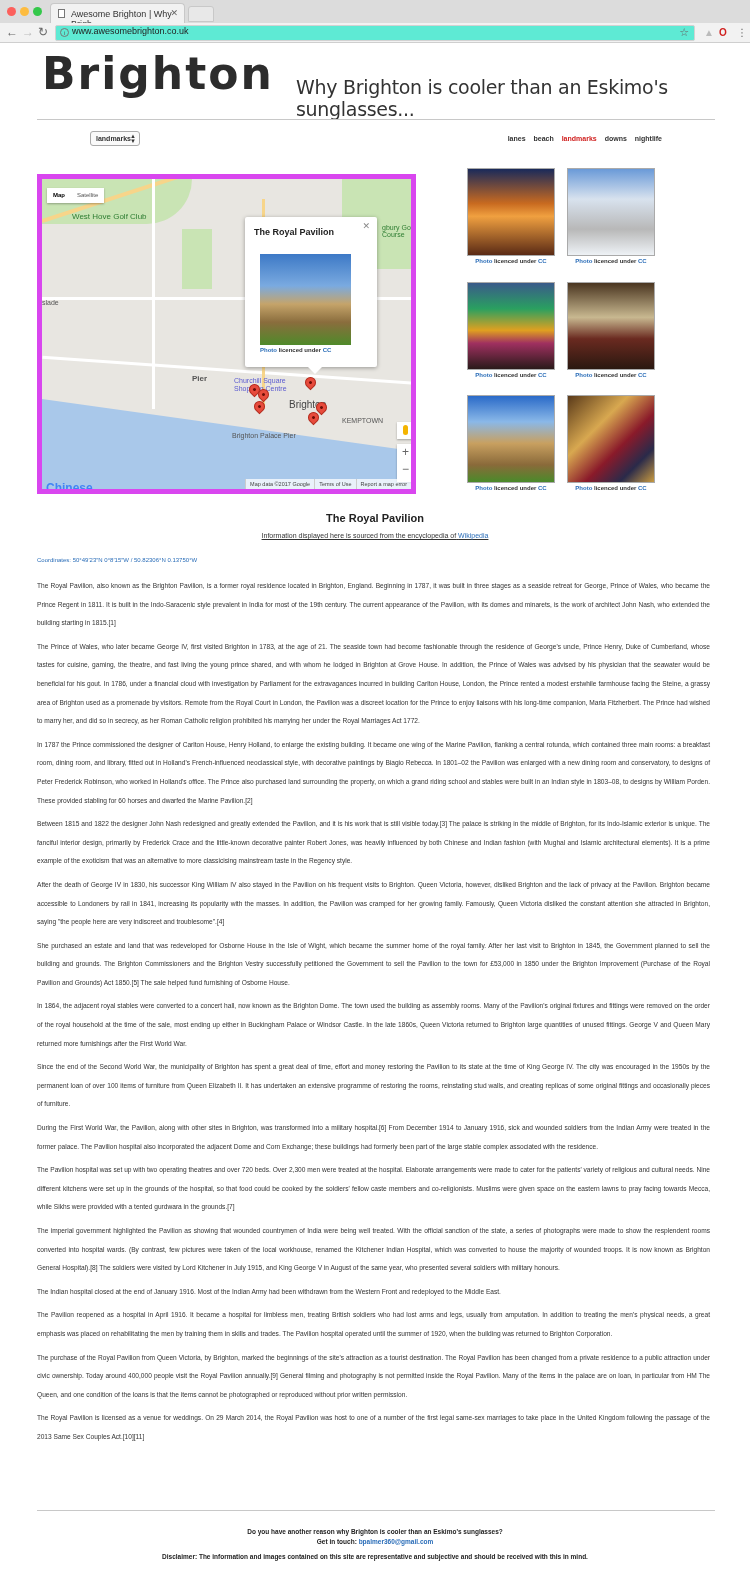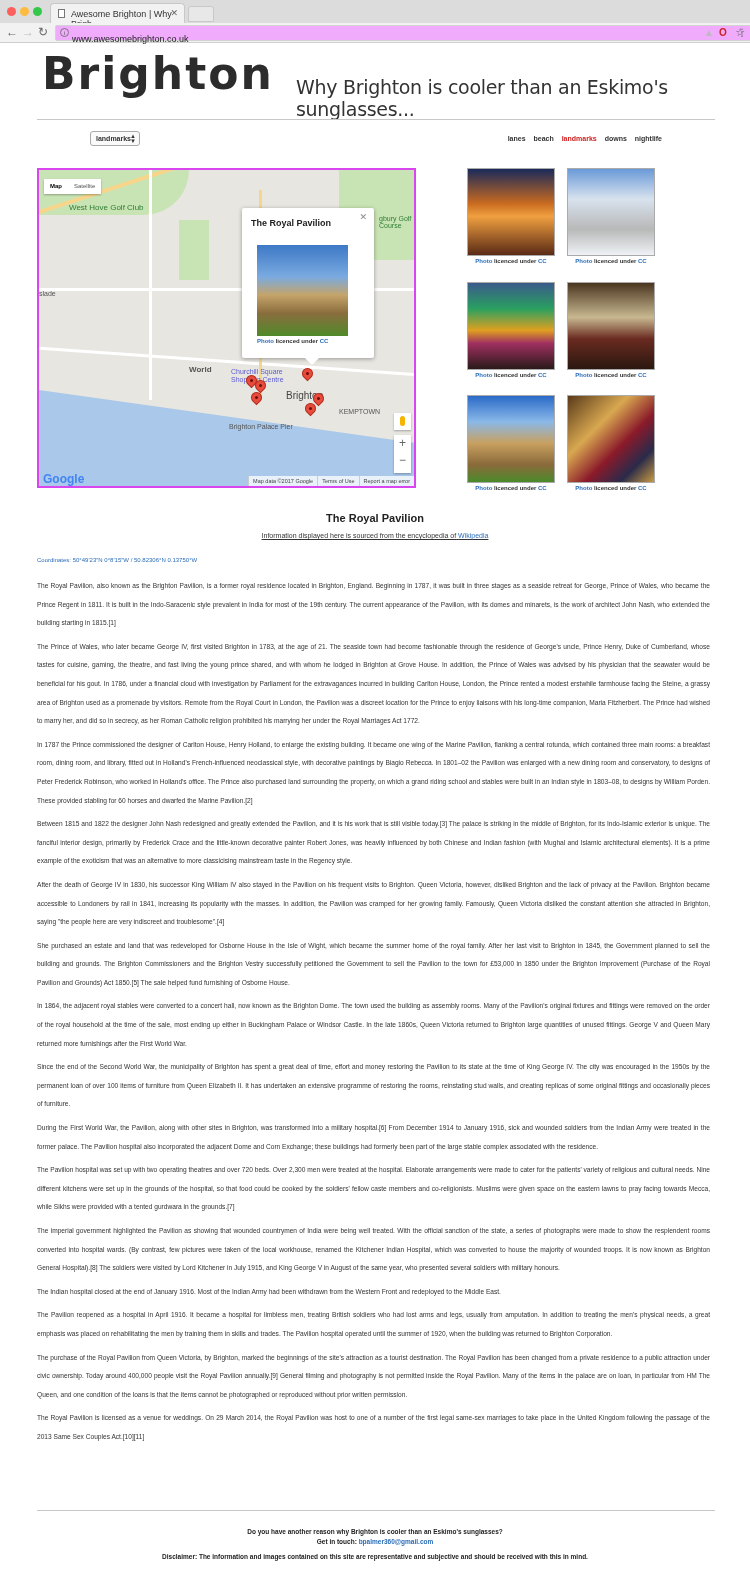--- a/index.html
+++ b/index.html
@@ -12,38 +12,38 @@
   .t-red { left: 7px; background: #fc605c; }
   .t-yel { left: 20px; background: #fdbc40; }
   .t-grn { left: 33px; background: #34c84a; }
   .tab-active { position: absolute; left: 50px; top: 3px; width: 135px; height: 20px; background: #f2f2f2;
     border-radius: 4px 4px 0 0; border: 1px solid #c8c8c8; border-bottom: none; font-size: 9px; padding: 5px 0 0 20px; color: #333; }
   .tab-active .doc-icon { position: absolute; left: 7px; top: 5px; width: 7px; height: 9px; border: 1px solid #777; background: #fff; }
   .tab-active .tab-close { position: absolute; right: 6px; top: 4px; font-size: 9px; color: #666; }
   .tab-new { position: absolute; left: 188px; top: 6px; width: 26px; height: 16px; background: #e8e8e8; border: 1px solid #c8c8c8; border-radius: 3px 3px 0 0; }
   .chrome-bar { position: absolute; left: 0; top: 23px; width: 750px; height: 20px; background: #f2f2f2; border-bottom: 1px solid #cfcfcf; }
   .nav-btn { position: absolute; top: 2px; font-size: 12px; color: #666; }
-  .url-box { position: absolute; left: 55px; top: 2px; width: 696px; height: 16px; background: #f0abfc; border: 1px solid #d2d2d2; border-radius: 2px; font-size: 9px; padding: 8px 0 0 16px; color: #222; }
+  .url-box { position: absolute; left: 55px; top: 2px; width: 640px; height: 16px; background: #5eead4; border: 1px solid #d2d2d2; border-radius: 2px; font-size: 9px; padding: 0 0 0 16px; color: #222; }
   .url-box .info-icon { position: absolute; left: 4px; top: 2px; width: 9px; height: 9px; border: 1px solid #777; border-radius: 50%; font-size: 6px; text-align: center; line-height: 8px; color: #555; }
   .url-box .star-icon { position: absolute; right: 5px; top: 0px; font-size: 11px; color: #666; }
   .ext-icon { position: absolute; top: 4px; font-size: 10px; }
 
   
   .logo { position: absolute; left: 42px; top: 48px; font-family: "DejaVu Sans", sans-serif; font-weight: bold; font-size: 44px; color: #2c2c2c; letter-spacing: 2px; }
   .tagline { position: absolute; left: 296px; top: 76px; font-family: "DejaVu Sans", sans-serif; font-size: 19px; color: #333; font-weight: normal; letter-spacing: -0.3px; }
   .hr { position: absolute; left: 37px; width: 678px; height: 1px; background: #c8c8c8; }
 
   .select { position: absolute; left: 90px; top: 131px; width: 50px; height: 15px; border: 1px solid #aaa; border-radius: 3px; font-size: 7px; font-weight: bold; padding: 3px 0 0 5px; background: #fafafa; color: #333; }
   .select .arrows { position: absolute; right: 3px; top: 2px; font-size: 6px; line-height: 5px; }
   .topnav { position: absolute; right: 88px; top: 135px; font-size: 7px; font-weight: bold; color: #333; }
   .topnav span { margin-left: 6px; }
   .topnav .active { color: #d0201f; }
 
   
-  .map { position: absolute; left: 37px; top: 168px; width: 379px; height: 320px; border: 2px solid #d946ef; background: #e8e6e1; overflow: hidden; }
+  .map { position: absolute; left: 37px; top: 174px; width: 379px; height: 320px; border: 5px solid #d946ef; background: #e8e6e1; overflow: hidden; }
   .map .sea { position: absolute; left: 0; top: 220px; width: 379px; height: 110px; background: #a9c8ea; transform: skewY(8deg); transform-origin: left top; }
   .map .park { position: absolute; background: #c9e4b4; }
   .map .road-y { position: absolute; background: #f7d58a; height: 4px; }
   .map .road-w { position: absolute; background: #fff; }
   .map-type { position: absolute; left: 5px; top: 9px; height: 15px; background: #fff; box-shadow: 0 1px 2px rgba(0,0,0,.3); font-size: 6px; display: flex; }
   .map-type div { padding: 4px 6px; }
   .map-type .sel { font-weight: bold; color: #000; }
   .map-type .unsel { color: #555; }
   .maplabel { position: absolute; font-size: 7px; color: #555; }
   .pin { position: absolute; width: 11px; height: 11px; background: #e74b3c; border-radius: 50% 50% 50% 0; transform: rotate(-45deg); border: 1px solid #b32b1d; }
@@ -132,21 +132,21 @@
   <div class="sea"></div>
 
   <div class="map-type">
     <div class="sel">Map</div>
     <div class="unsel">Satellite</div>
   </div>
 
   <div class="maplabel" style="left:30px;top:33px;color:#2e7d32;font-size:8px">West Hove Golf Club</div>
   <div class="maplabel" style="left:340px;top:45px;color:#2e7d32;font-size:7px;width:40px">gbury Golf Course</div>
   <div class="maplabel" style="left:0;top:120px;font-size:7px">slade</div>
-  <div class="maplabel" style="left:150px;top:195px;font-size:8px;font-weight:bold;color:#555">World</div>
+  <div class="maplabel" style="left:150px;top:195px;font-size:8px;font-weight:bold;color:#555">Pier</div>
   <div class="maplabel" style="left:192px;top:198px;font-size:7px;width:70px;color:#5a5ad0;line-height:8px">Churchill Square Shopping Centre</div>
   <div class="maplabel" style="left:247px;top:220px;font-size:10px;color:#444">Brighton</div>
   <div class="maplabel" style="left:300px;top:238px;font-size:7px;color:#555">KEMPTOWN</div>
   <div class="maplabel" style="left:190px;top:253px;font-size:7px;color:#555">Brighton Palace Pier</div>
 
   <div class="pin" style="left:207px;top:205px"></div>
   <div class="pin" style="left:216px;top:210px"></div>
   <div class="pin" style="left:212px;top:222px"></div>
   <div class="pin" style="left:263px;top:198px"></div>
   <div class="pin" style="left:274px;top:223px"></div>
@@ -162,21 +162,21 @@
       <span class="blue">CC</span>
     </div>
     <div class="popup-tail"></div>
   </div>
 
   <div class="pegman"></div>
   <div class="zoom-ctl">
     <div>+</div>
     <div>−</div>
   </div>
-  <div class="google-logo">Google</div>
+  <div class="google-logo">Chinese</div>
   <div class="map-footer">
     <span>Map data ©2017 Google</span>
     <span>Terms of Use</span>
     <span>Report a map error</span>
   </div>
 </div>
 
 <div class="thumb" style="left:467px;top:168px;background:linear-gradient(#1a2a5a 0%,#c86a20 40%,#f0a040 55%,#5a2a15 100%)"></div>
 <div class="thumb-credit" style="left:466px;top:258px"><span class="blue">Photo</span> <span>licenced under</span> <span class="blue">CC</span></div>
 

